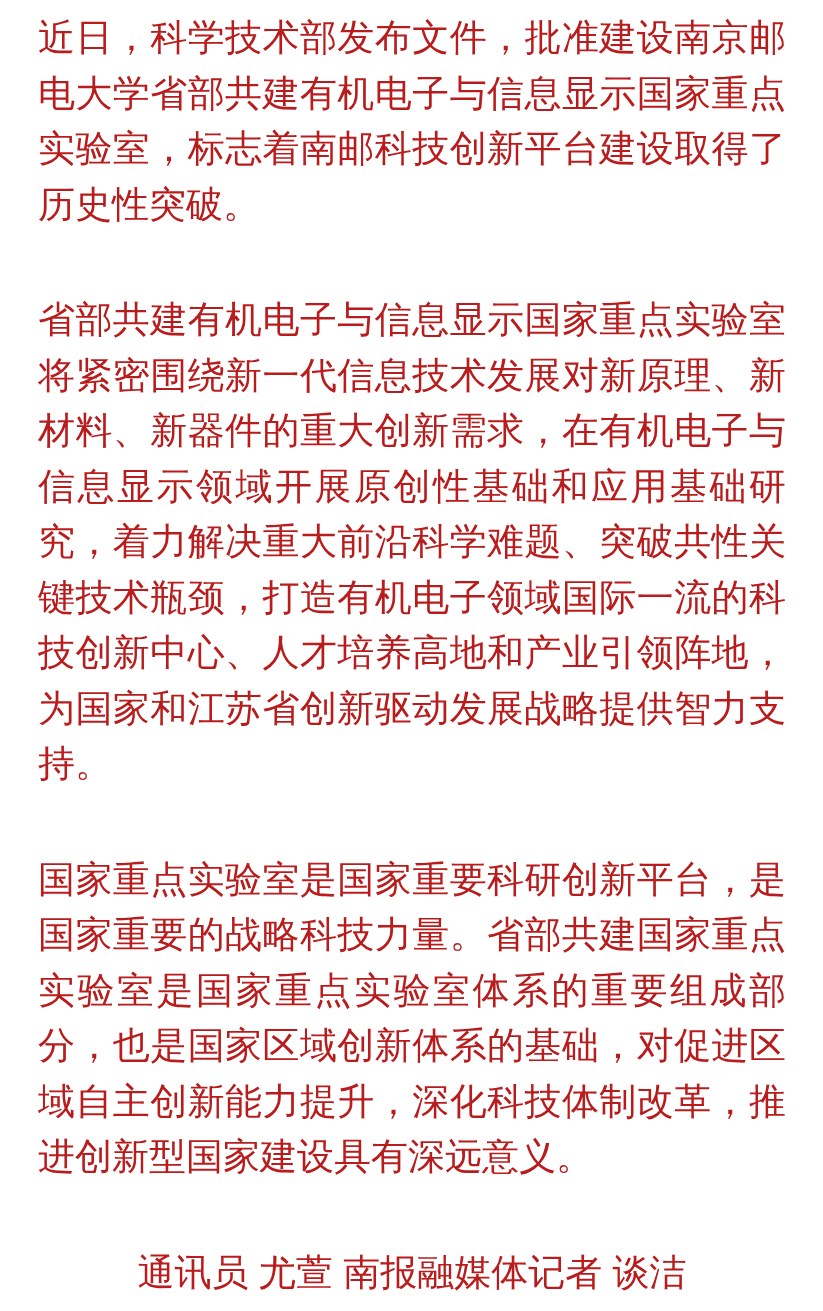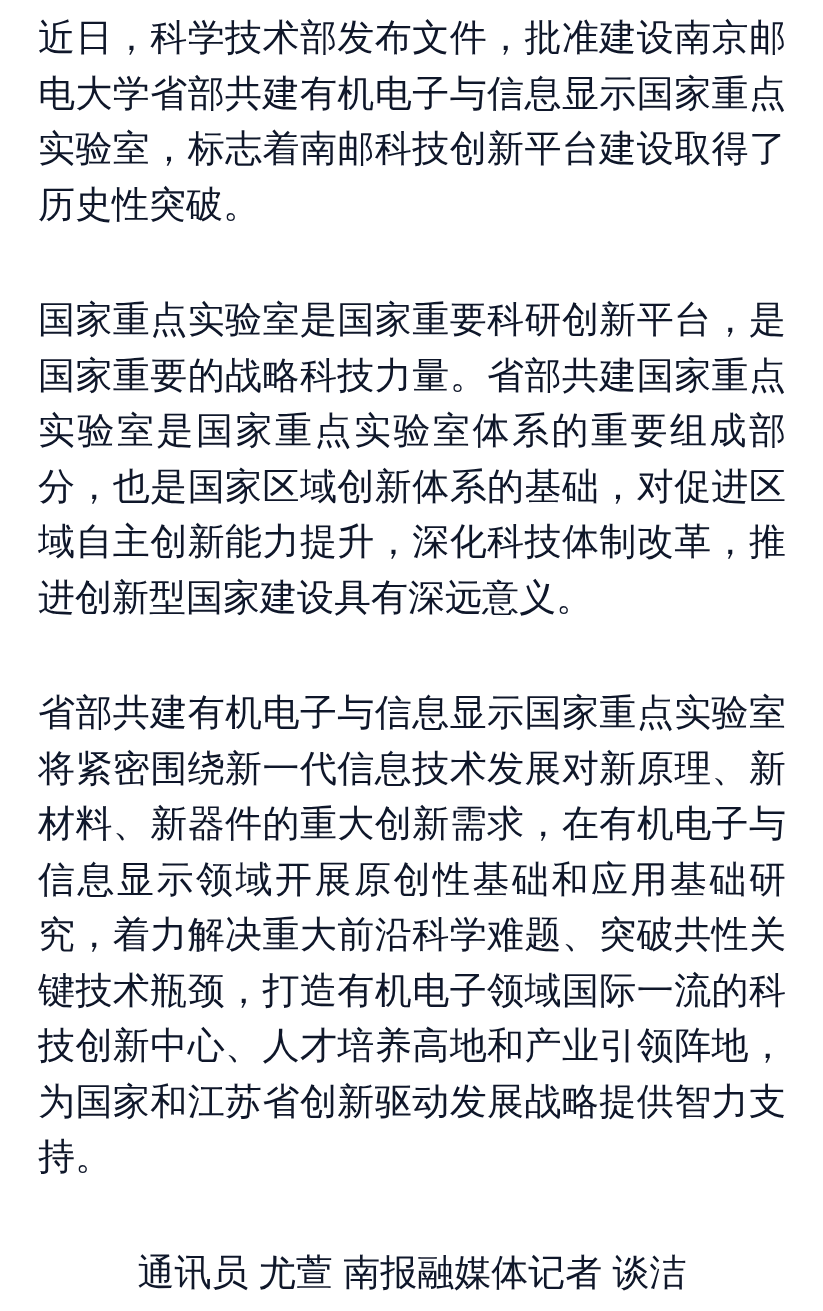--- a/index.html
+++ b/index.html
@@ -10,21 +10,21 @@
   body {
     width: 823px;
     height: 1311px;
     overflow: hidden;
     font-family: "Liberation Sans", "DejaVu Sans", sans-serif;
   }
   .article-body {
     box-sizing: border-box;
     width: 755px;
     padding: 10px 37px 0 38px;
-    color: #0f172a;
+    color: #b91c1c;
     font-size: 37px;
     line-height: 1.5; 
     text-align: justify;
     text-justify: inter-ideograph;
     word-break: normal;
     line-break: auto;
   }
   .article-body p {
     margin: 0 0 60px 0;
     width: 748px;
@@ -32,16 +32,16 @@
   .article-body p.byline {
     margin-bottom: 0;
     text-align: center;
   }
 </style>
 </head>
 <body>
 
 <main class="article-body">
   <p>近日，科学技术部发布文件，批准建设南京邮电大学省部共建有机电子与信息显示国家重点实验室，标志着南邮科技创新平台建设取得了历史性突破。</p>
+  <p>省部共建有机电子与信息显示国家重点实验室将紧密围绕新一代信息技术发展对新原理、新材料、新器件的重大创新需求，在有机电子与信息显示领域开展原创性基础和应用基础研究，着力解决重大前沿科学难题、突破共性关键技术瓶颈，打造有机电子领域国际一流的科技创新中心、人才培养高地和产业引领阵地，为国家和江苏省创新驱动发展战略提供智力支持。</p>
   <p>国家重点实验室是国家重要科研创新平台，是国家重要的战略科技力量。省部共建国家重点实验室是国家重点实验室体系的重要组成部分，也是国家区域创新体系的基础，对促进区域自主创新能力提升，深化科技体制改革，推进创新型国家建设具有深远意义。</p>
-  <p>省部共建有机电子与信息显示国家重点实验室将紧密围绕新一代信息技术发展对新原理、新材料、新器件的重大创新需求，在有机电子与信息显示领域开展原创性基础和应用基础研究，着力解决重大前沿科学难题、突破共性关键技术瓶颈，打造有机电子领域国际一流的科技创新中心、人才培养高地和产业引领阵地，为国家和江苏省创新驱动发展战略提供智力支持。</p>
   <p class="byline">通讯员 尤萱 南报融媒体记者 谈洁</p>
 </main>
 
 </body></html>

